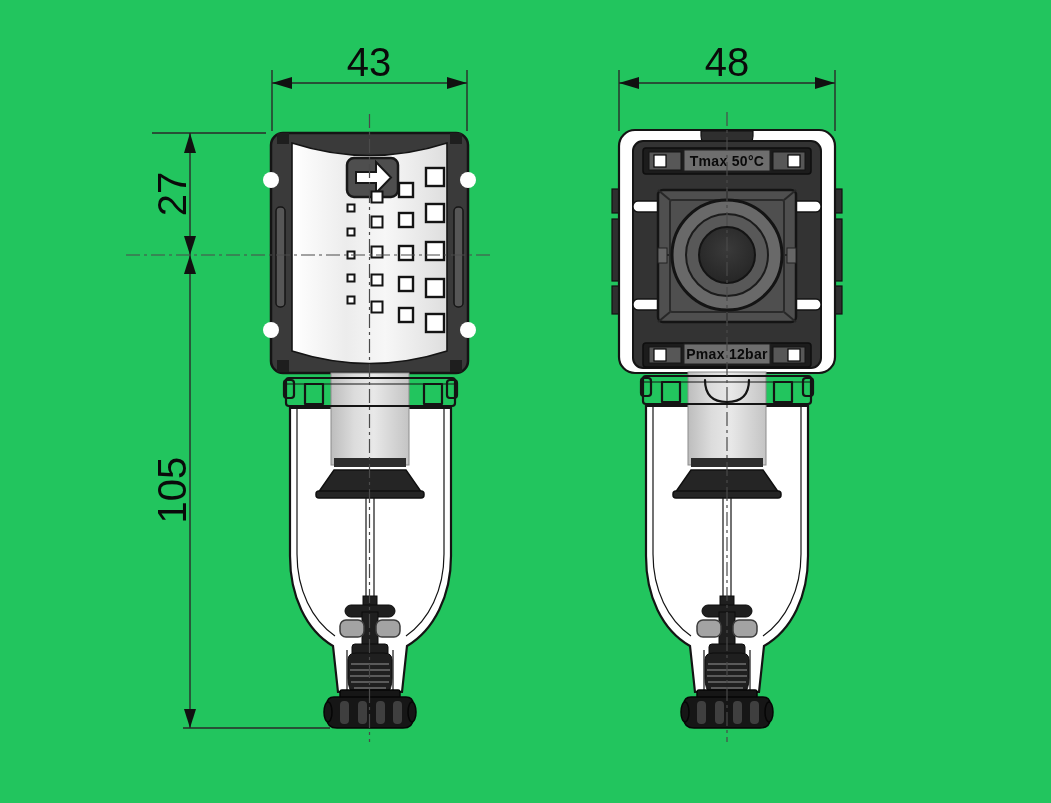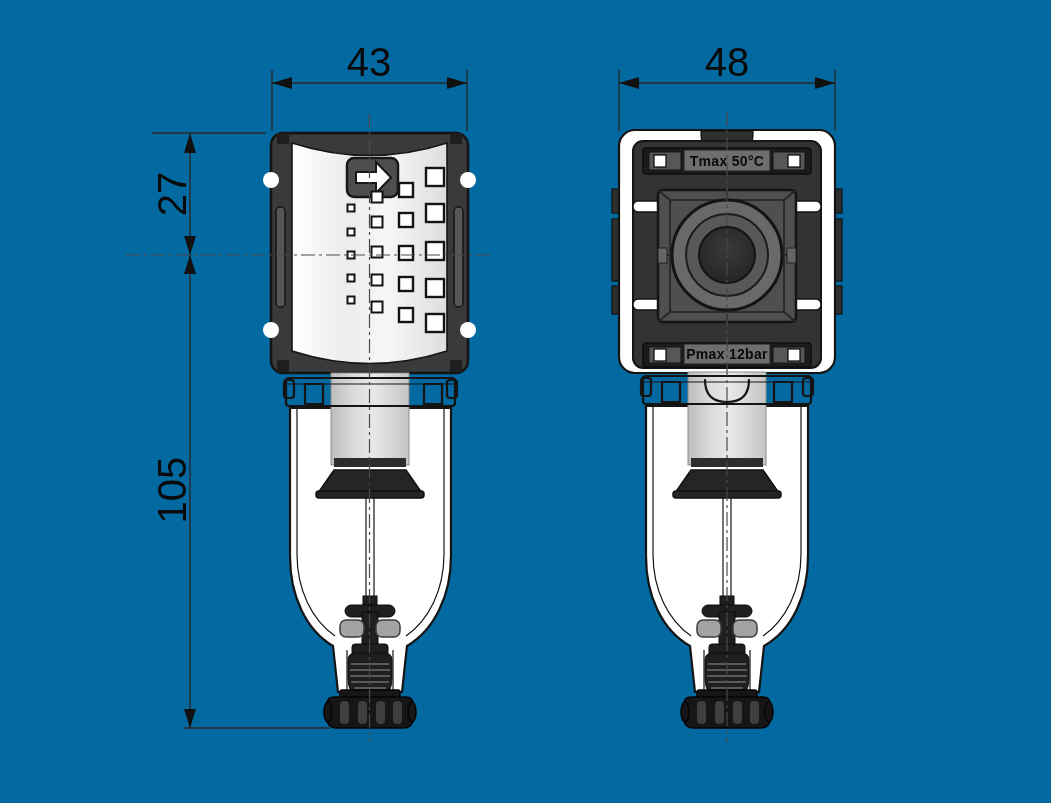--- a/index.html
+++ b/index.html
@@ -1,16 +1,16 @@
 <!DOCTYPE html>
 <html><head>
 <meta charset="utf-8">
 <style>
   html,body{margin:0;padding:0;background:#ffffff;}
-  .stage{width:1051px;height:803px;position:relative;background:#0369a1;overflow:hidden;
+  .stage{width:1051px;height:803px;position:relative;background:#22c55e;overflow:hidden;
          font-family:"Liberation Sans", sans-serif;}
   svg{display:block;}
   
   .ln    {stroke:#141414;stroke-width:2.2;fill:none;stroke-linejoin:round;stroke-linecap:round;}
   .lnth  {stroke:#141414;stroke-width:1.2;fill:none;}
   .seam  {stroke:#272727;stroke-width:2;fill:none;}
   .dimln {stroke:#2a2a2a;stroke-width:1.4;fill:none;}
   .cl    {stroke:#4a4a4a;stroke-width:1.2;fill:none;stroke-dasharray:14 4 3 4;}
   .arrow {fill:#111111;stroke:none;}
   .dimtxt{font-family:"Liberation Sans", sans-serif;font-size:40px;fill:#0a0a0a;}

